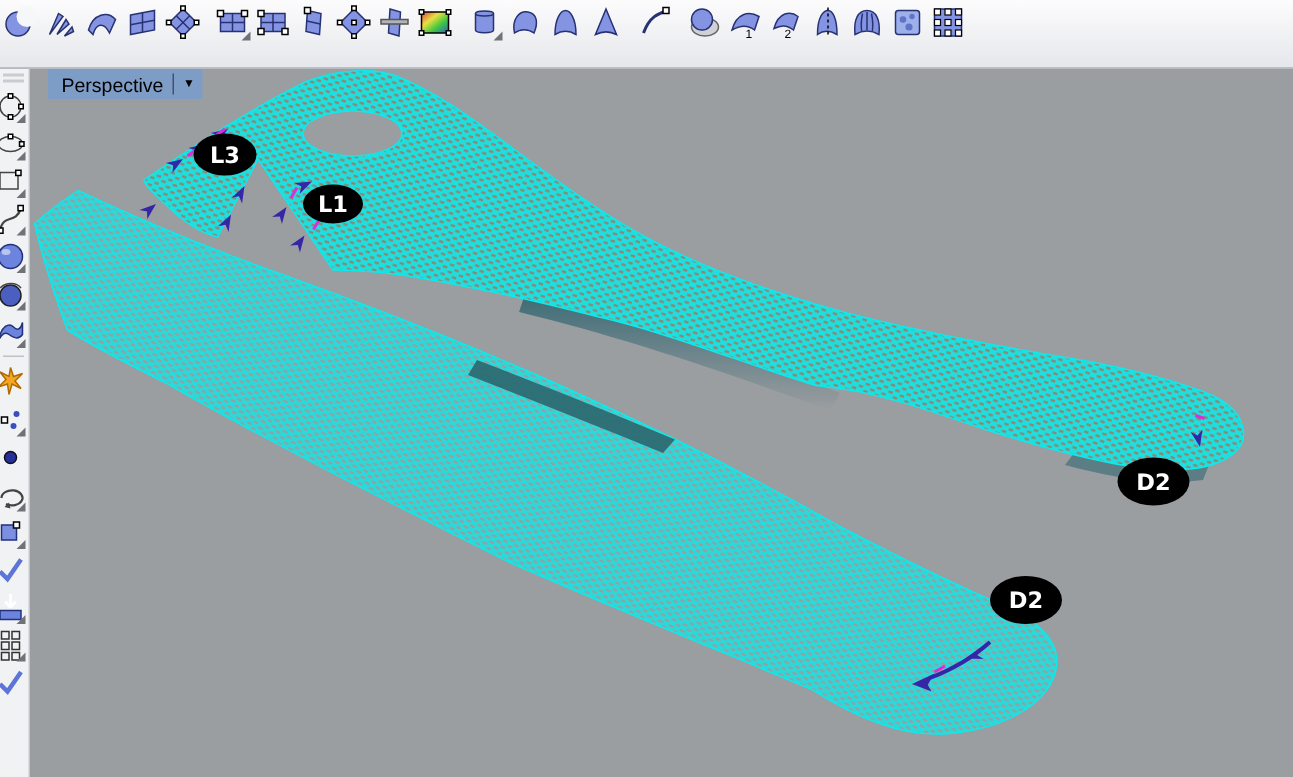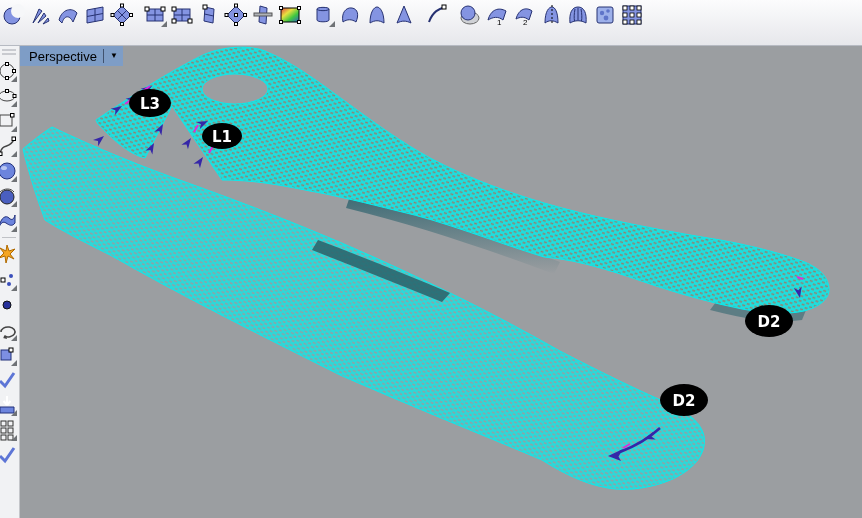--- a/index.html
+++ b/index.html
@@ -28,21 +28,21 @@
        background:var(--sidebar-bg);border-right:1px solid #c4c6ca;overflow:hidden;
        display:flex;flex-direction:column;align-items:flex-start;padding-top:2px;z-index:4}
   .sb-grip{width:14px;height:6px;margin:1px 0 3px 2px;
        border-top:2px solid #c9cbd0;border-bottom:2px solid #c9cbd0}
   .sb-icon{width:22px;height:25px;position:relative;display:flex;align-items:center;
        justify-content:center;margin-left:-4px;flex:0 0 auto}
   .sb-div{width:14px;border-top:1px solid #c0c2c6;margin:4px 0 4px 2px}
   .viewport{position:absolute;left:20px;top:46px;width:842px;height:472px;
        background:var(--viewport-bg)}
   .scene{position:absolute;left:0;top:0}
-  .vp-tab{position:absolute;left:0;top:0;height:20px;background:var(--tab-bg);
+  .vp-tab{position:absolute;left:12px;top:0;height:20px;background:var(--tab-bg);
        color:var(--tab-text);display:flex;align-items:center;gap:6px;
        padding:0 5px 0 9px;font-size:13px;z-index:3;cursor:default}
   .vt-sep{width:1px;height:14px;background:#41526e}
   .vt-arrow{font-size:8px;line-height:1}
 </style>
 </head>
 <body>
 
 <div class="toolbar">
   <div id="tb-row" style="display:flex">

